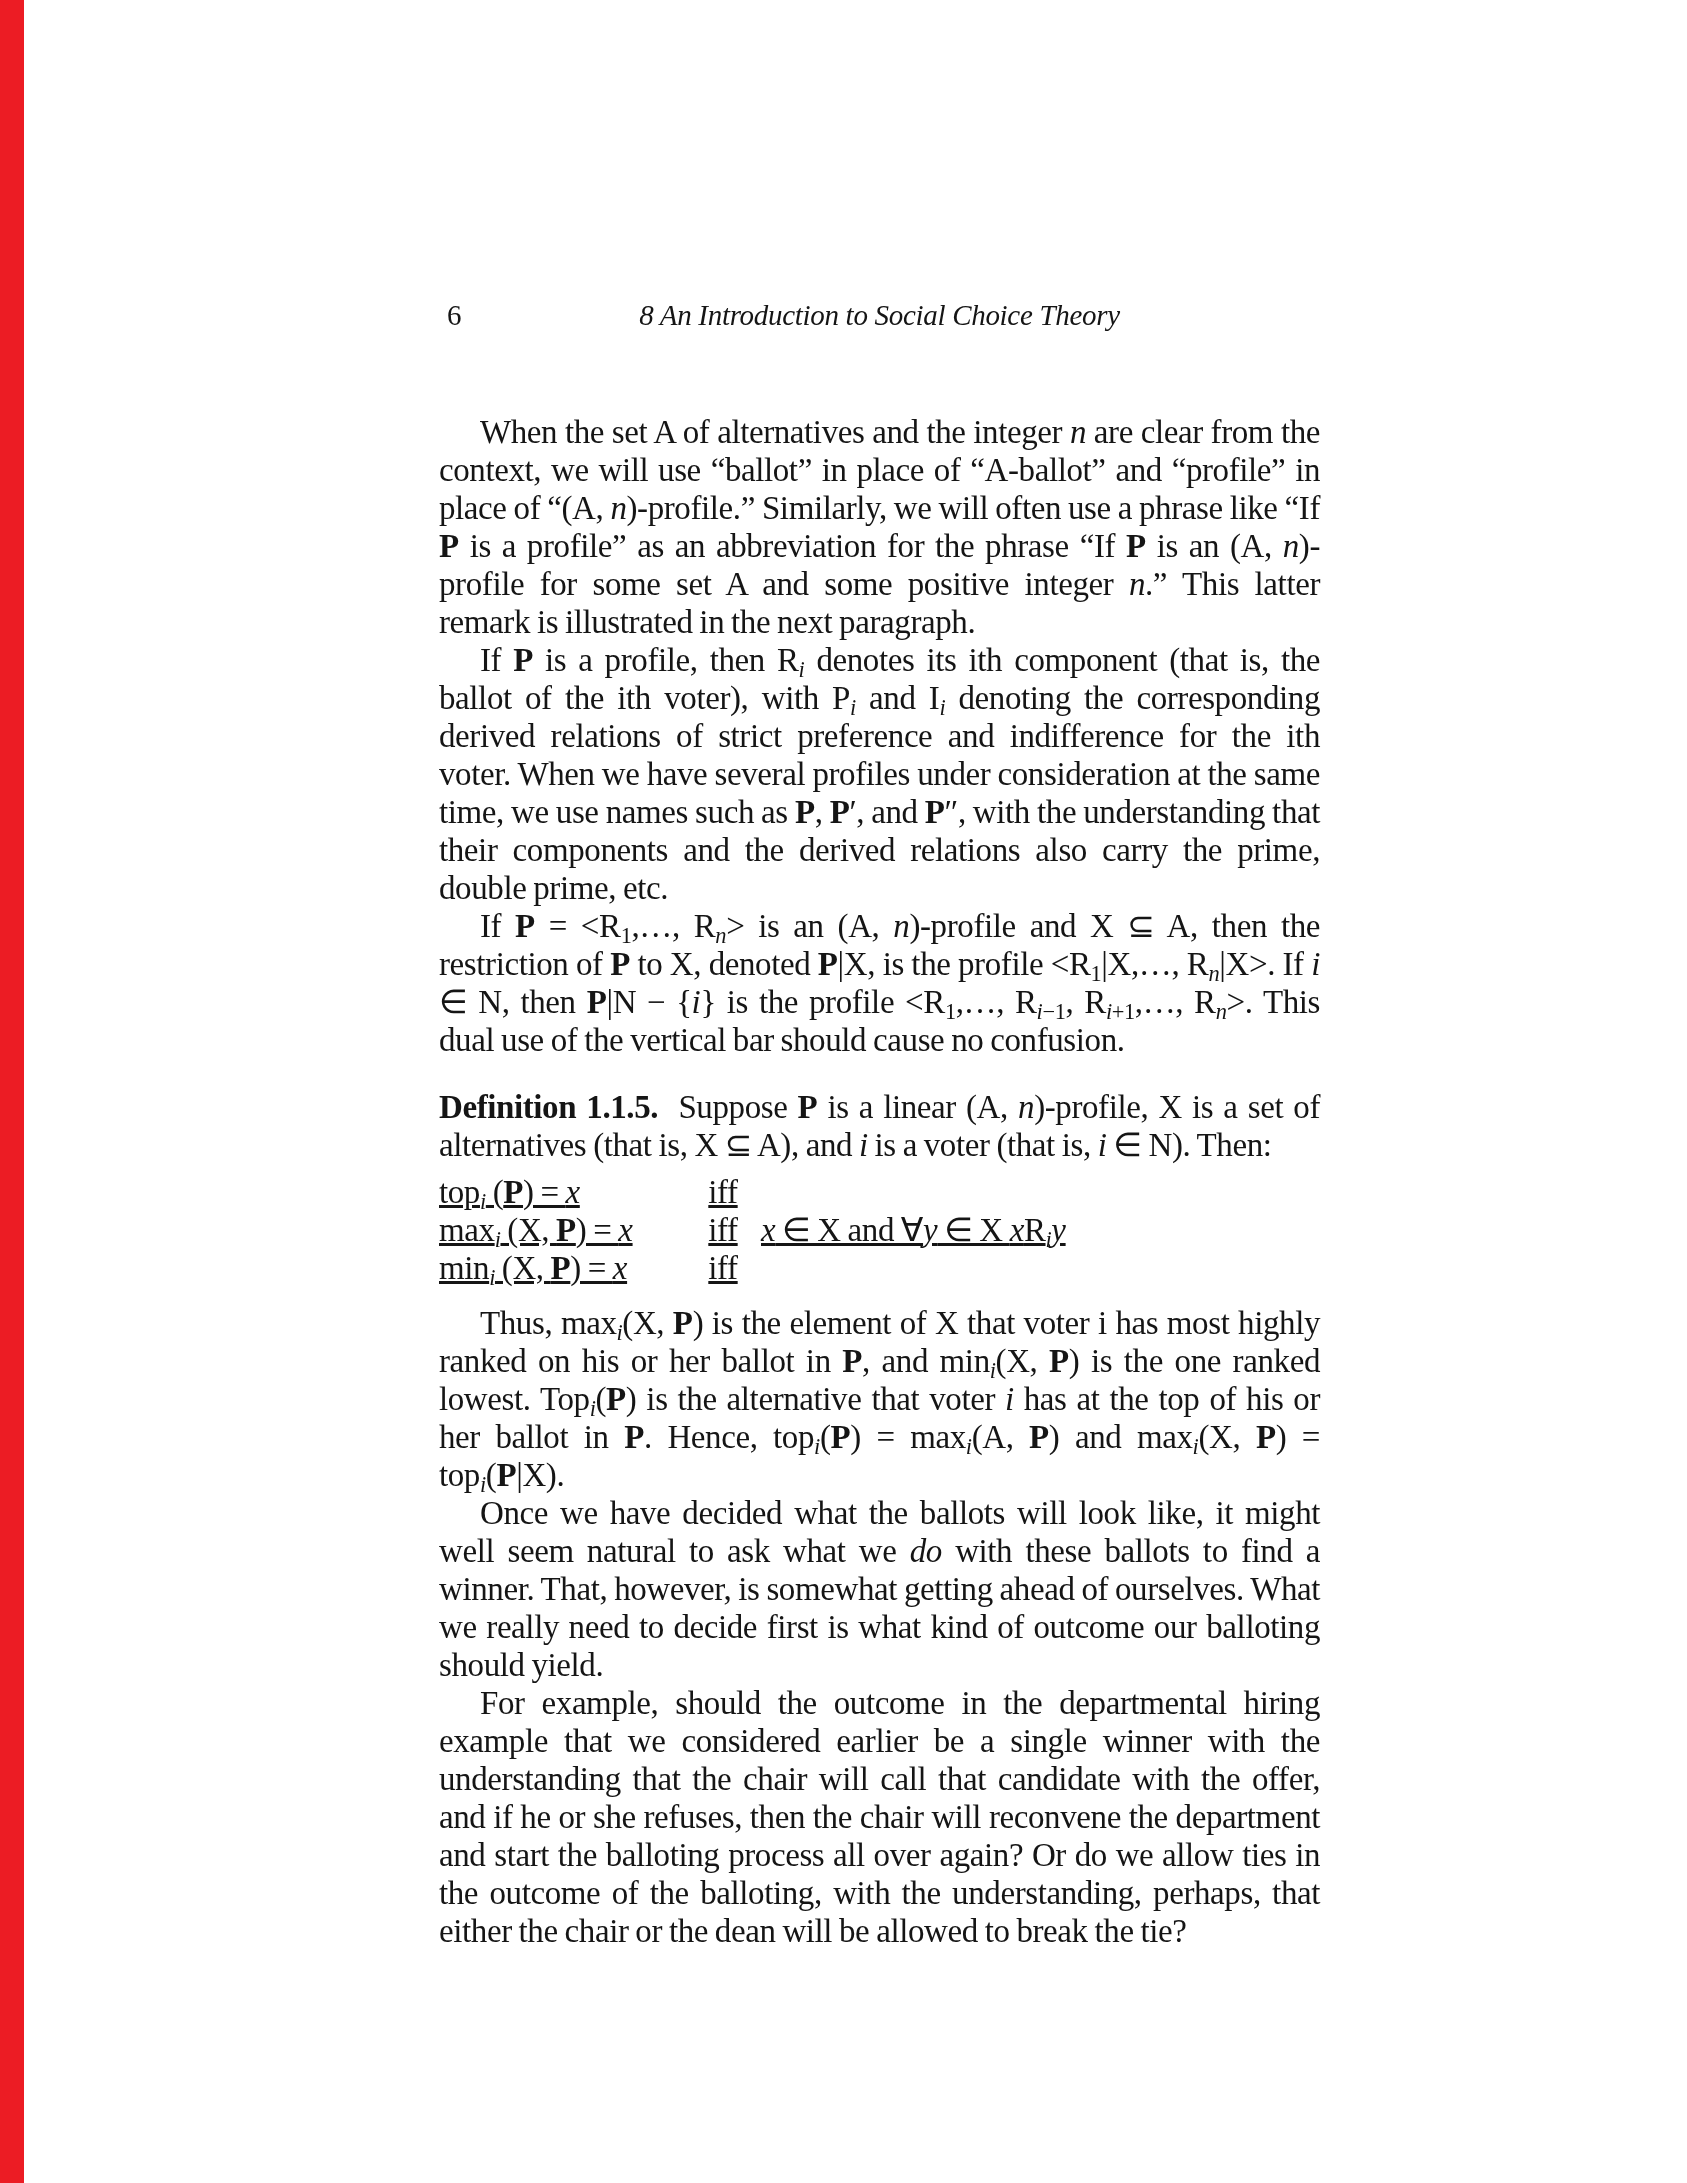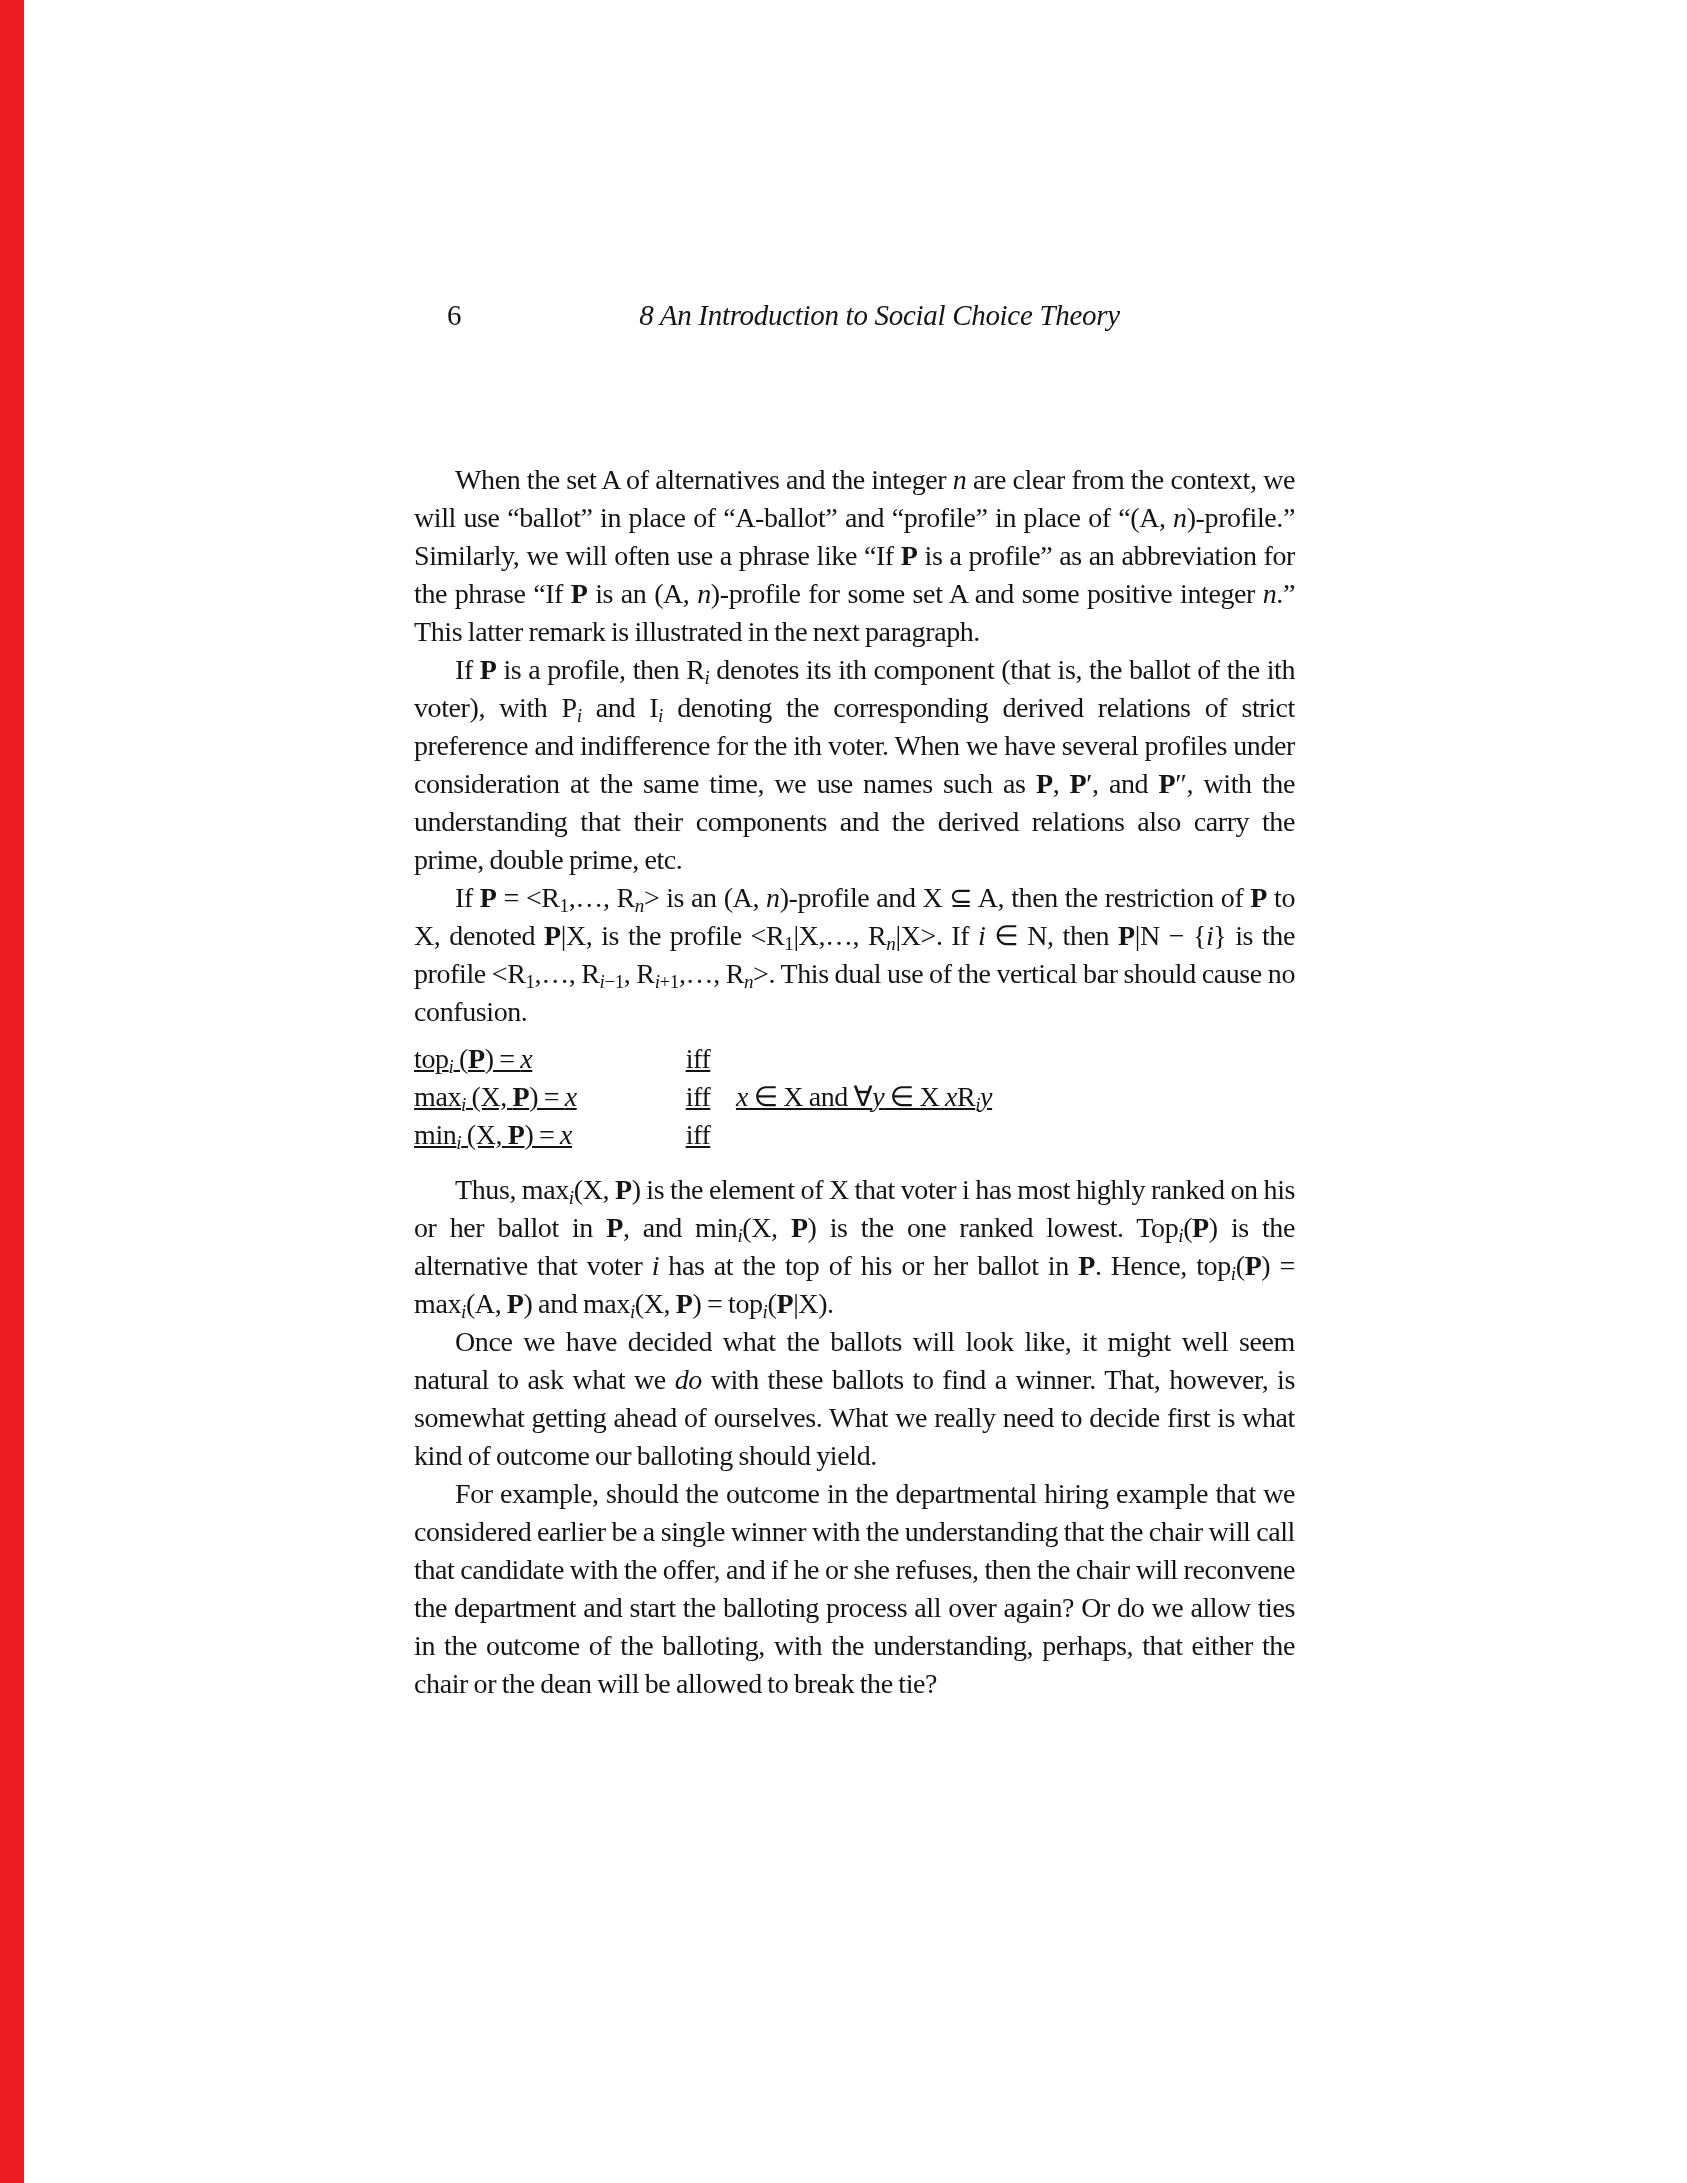--- a/index.html
+++ b/index.html
@@ -31,29 +31,28 @@
     font-style: normal;
   }
   .chapter {
     display: block;
     text-align: center;
     font-style: italic;
     letter-spacing: -0.3px;
   }
   .body {
     position: absolute;
-    left: 414px;
+    left: 439px;
     top: 413px;
     width: 881px;
-    font-size: 28px;
+    font-size: 33px;
     line-height: 38px;
     text-align: justify;
     letter-spacing: -0.4px;
     word-spacing: -1px;
-    margin-top: 48px;
   }
   .body p { margin: 0; }
   .body p.indent { text-indent: 41px; }
   .body sub {
     font-size: 68%;
     line-height: 0;
     vertical-align: -0.25em;
   }
   p.definition { margin-top: 29px; text-indent: 0; }
   .def-table { margin: 9.3px 0 17px 0; }
@@ -80,20 +79,21 @@
 
   <div class="body">
 
     <p class="indent">When the set A of alternatives and the integer <i>n</i> are clear from the context, we will use “ballot” in place of “A-ballot” and “profile” in place of “(A, <i>n</i>)-profile.” Similarly, we will often use a phrase like “If <b>P</b> is a profile” as an abbreviation for the phrase “If <b>P</b> is an (A, <i>n</i>)-profile for some set A and some positive integer <i>n</i>.” This latter remark is illustrated in the next paragraph.</p>
 
     <p class="indent">If <b>P</b> is a profile, then R<sub><i>i</i></sub> denotes its ith component (that is, the ballot of the ith voter), with P<sub><i>i</i></sub> and I<sub><i>i</i></sub> denoting the corresponding derived relations of strict preference and indifference for the ith voter. When we have several profiles under consideration at the same time, we use names such as <b>P</b>, <b>P</b>′, and <b>P</b>″, with the understanding that their components and the derived relations also carry the prime, double prime, etc.</p>
 
     <p class="indent">If <b>P</b> = &lt;R<sub>1</sub>,…, R<sub><i>n</i></sub>&gt; is an (A, <i>n</i>)-profile and X ⊆ A, then the restriction of <b>P</b> to X, denoted <b>P</b>|X, is the profile &lt;R<sub>1</sub>|X,…, R<sub><i>n</i></sub>|X&gt;. If <i>i</i> ∈ N, then <b>P</b>|N − {<i>i</i>} is the profile &lt;R<sub>1</sub>,…, R<sub><i>i</i>−1</sub>, R<sub><i>i</i>+1</sub>,…, R<sub><i>n</i></sub>&gt;. This dual use of the vertical bar should cause no confusion.</p>
 
 
+    <p class="definition"><b>Definition 1.1.5.</b>&nbsp; Suppose <b>P</b> is a linear (A, <i>n</i>)-profile, X is a set of alternatives (that is, X ⊆ A), and <i>i</i> is a voter (that is, <i>i</i> ∈ N). Then:</p>
 
     <div class="def-table">
       <div class="def-row">
         <span class="def-expr">top<sub><i>i</i></sub> (<b>P</b>) = <i>x</i></span>
         <span class="def-iff">iff</span>
       </div>
       <div class="def-row">
         <span class="def-expr">max<sub><i>i</i></sub> (X, <b>P</b>) = <i>x</i></span>
         <span class="def-iff">iff</span>
         <span class="def-cond"><i>x</i> ∈ X and ∀<i>y</i> ∈ X <i>x</i>R<sub><i>i</i></sub><i>y</i></span>

